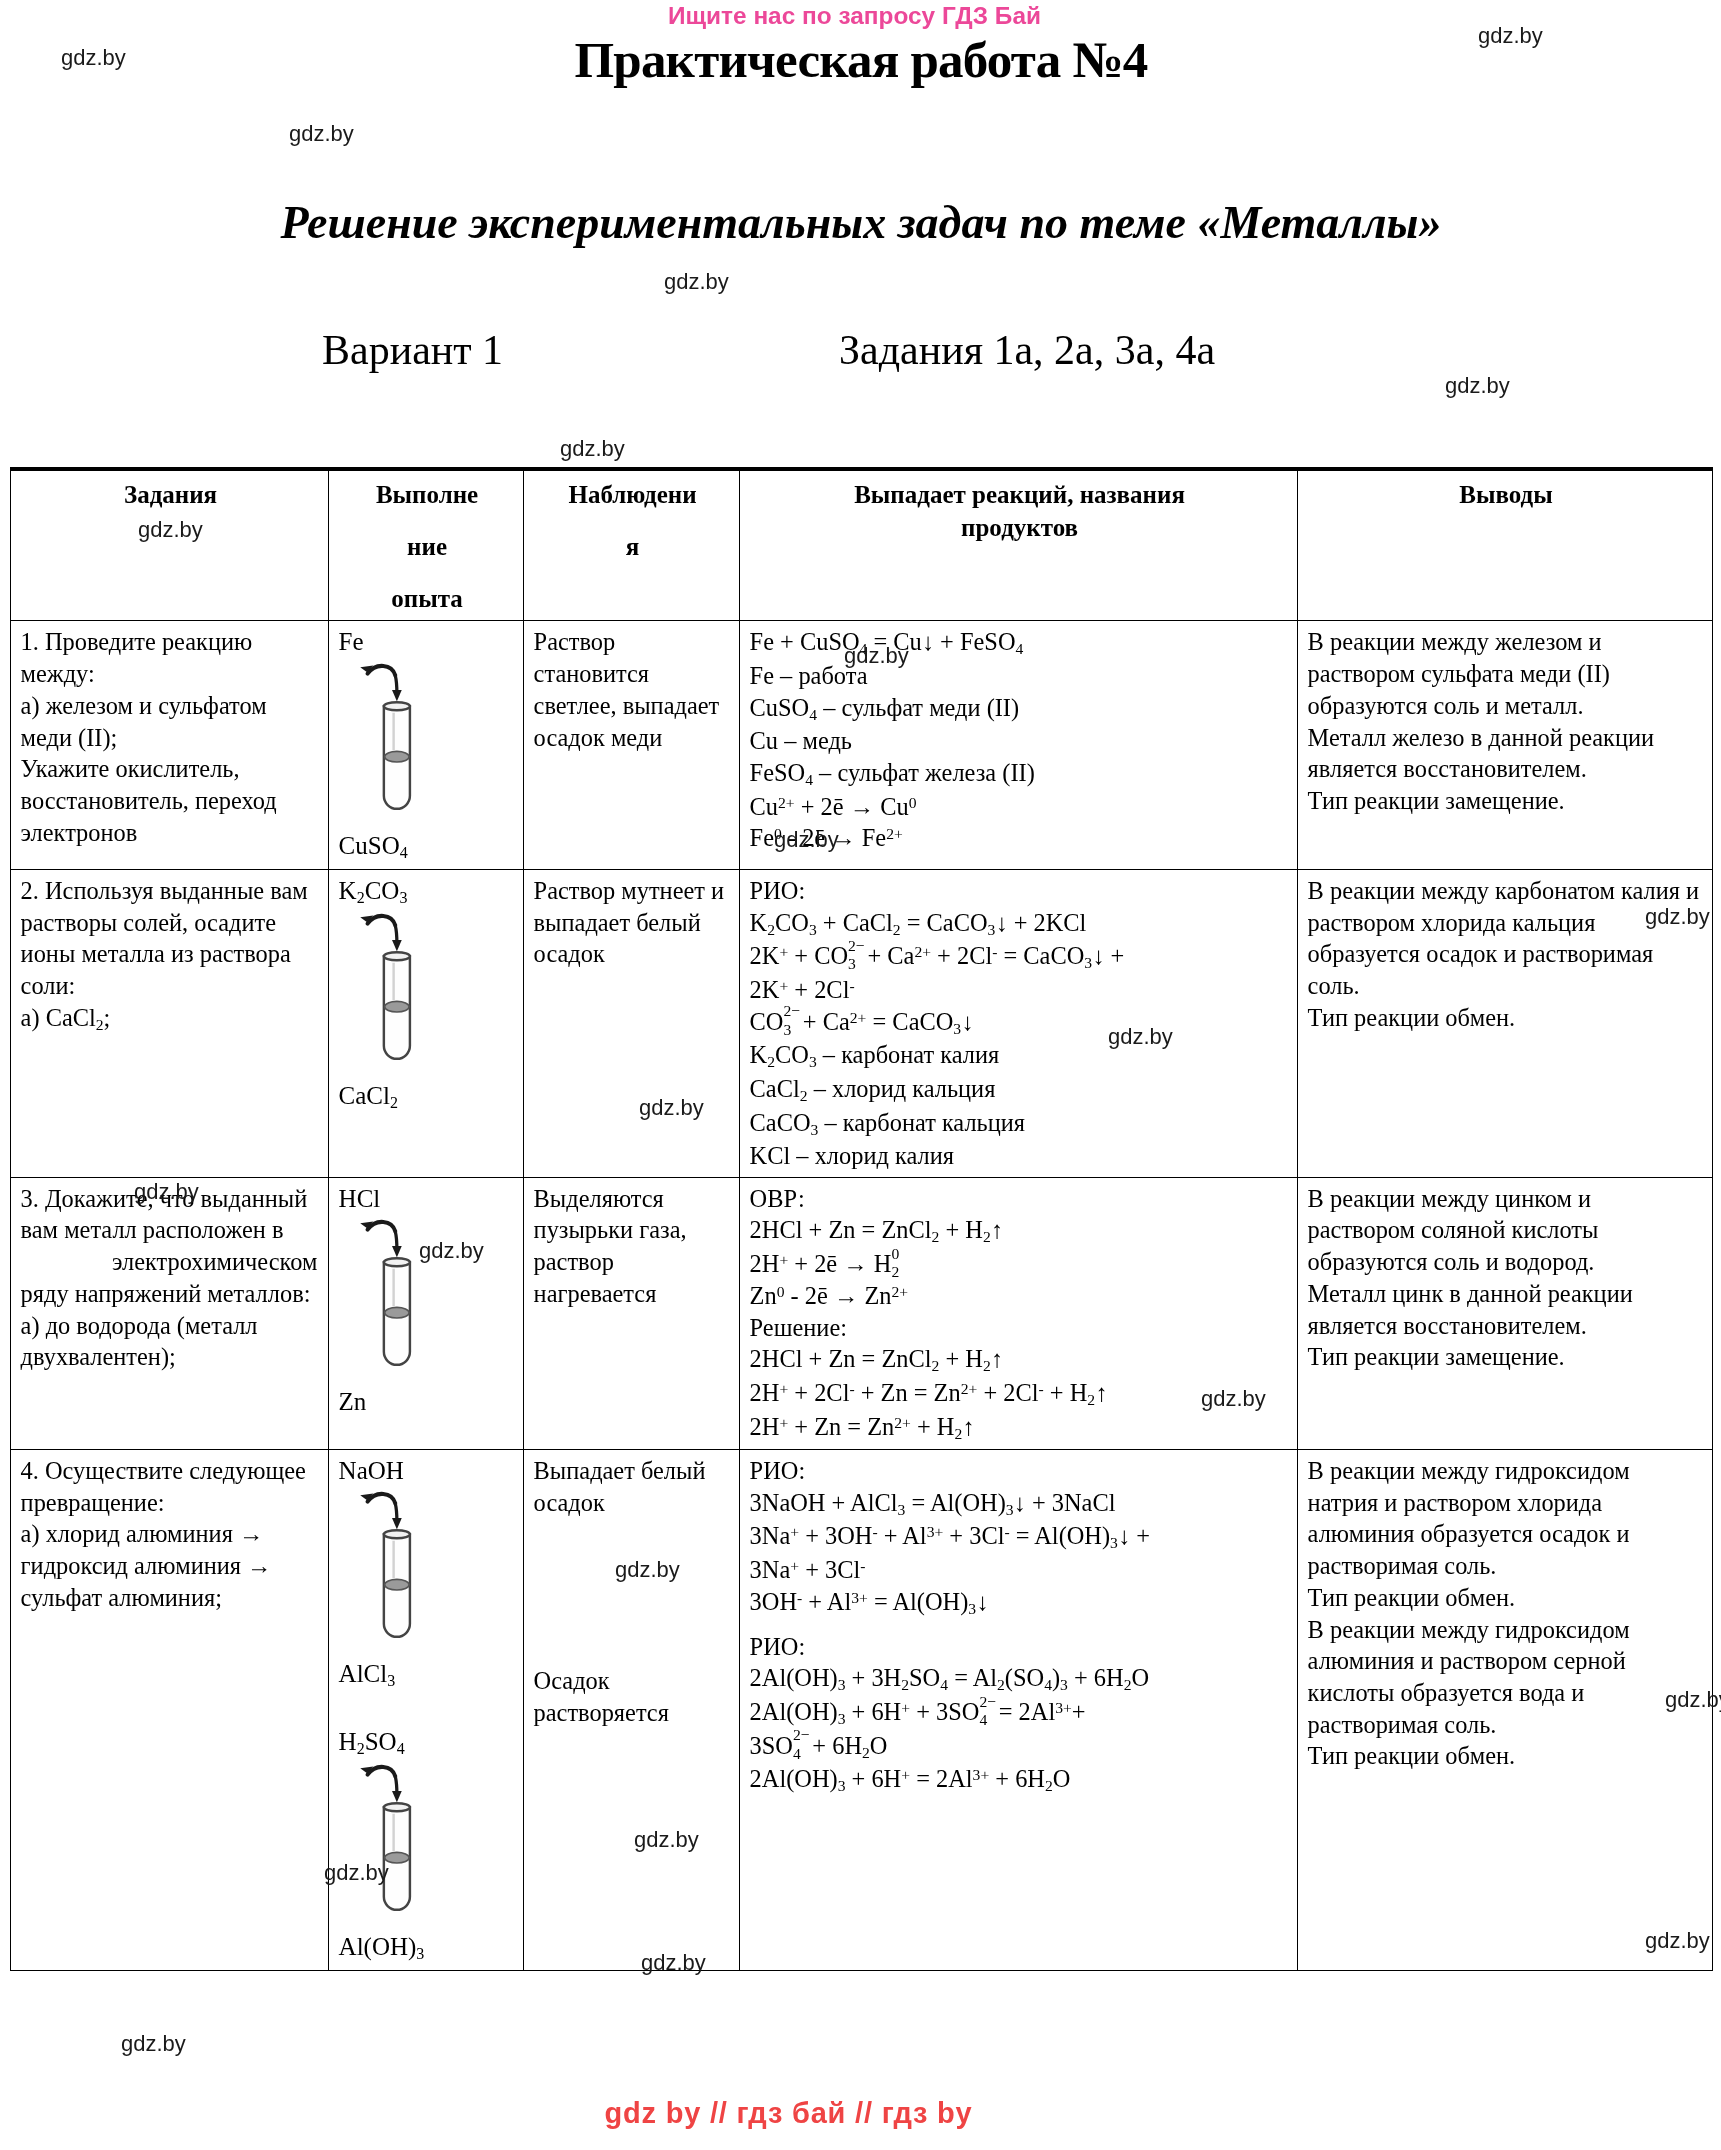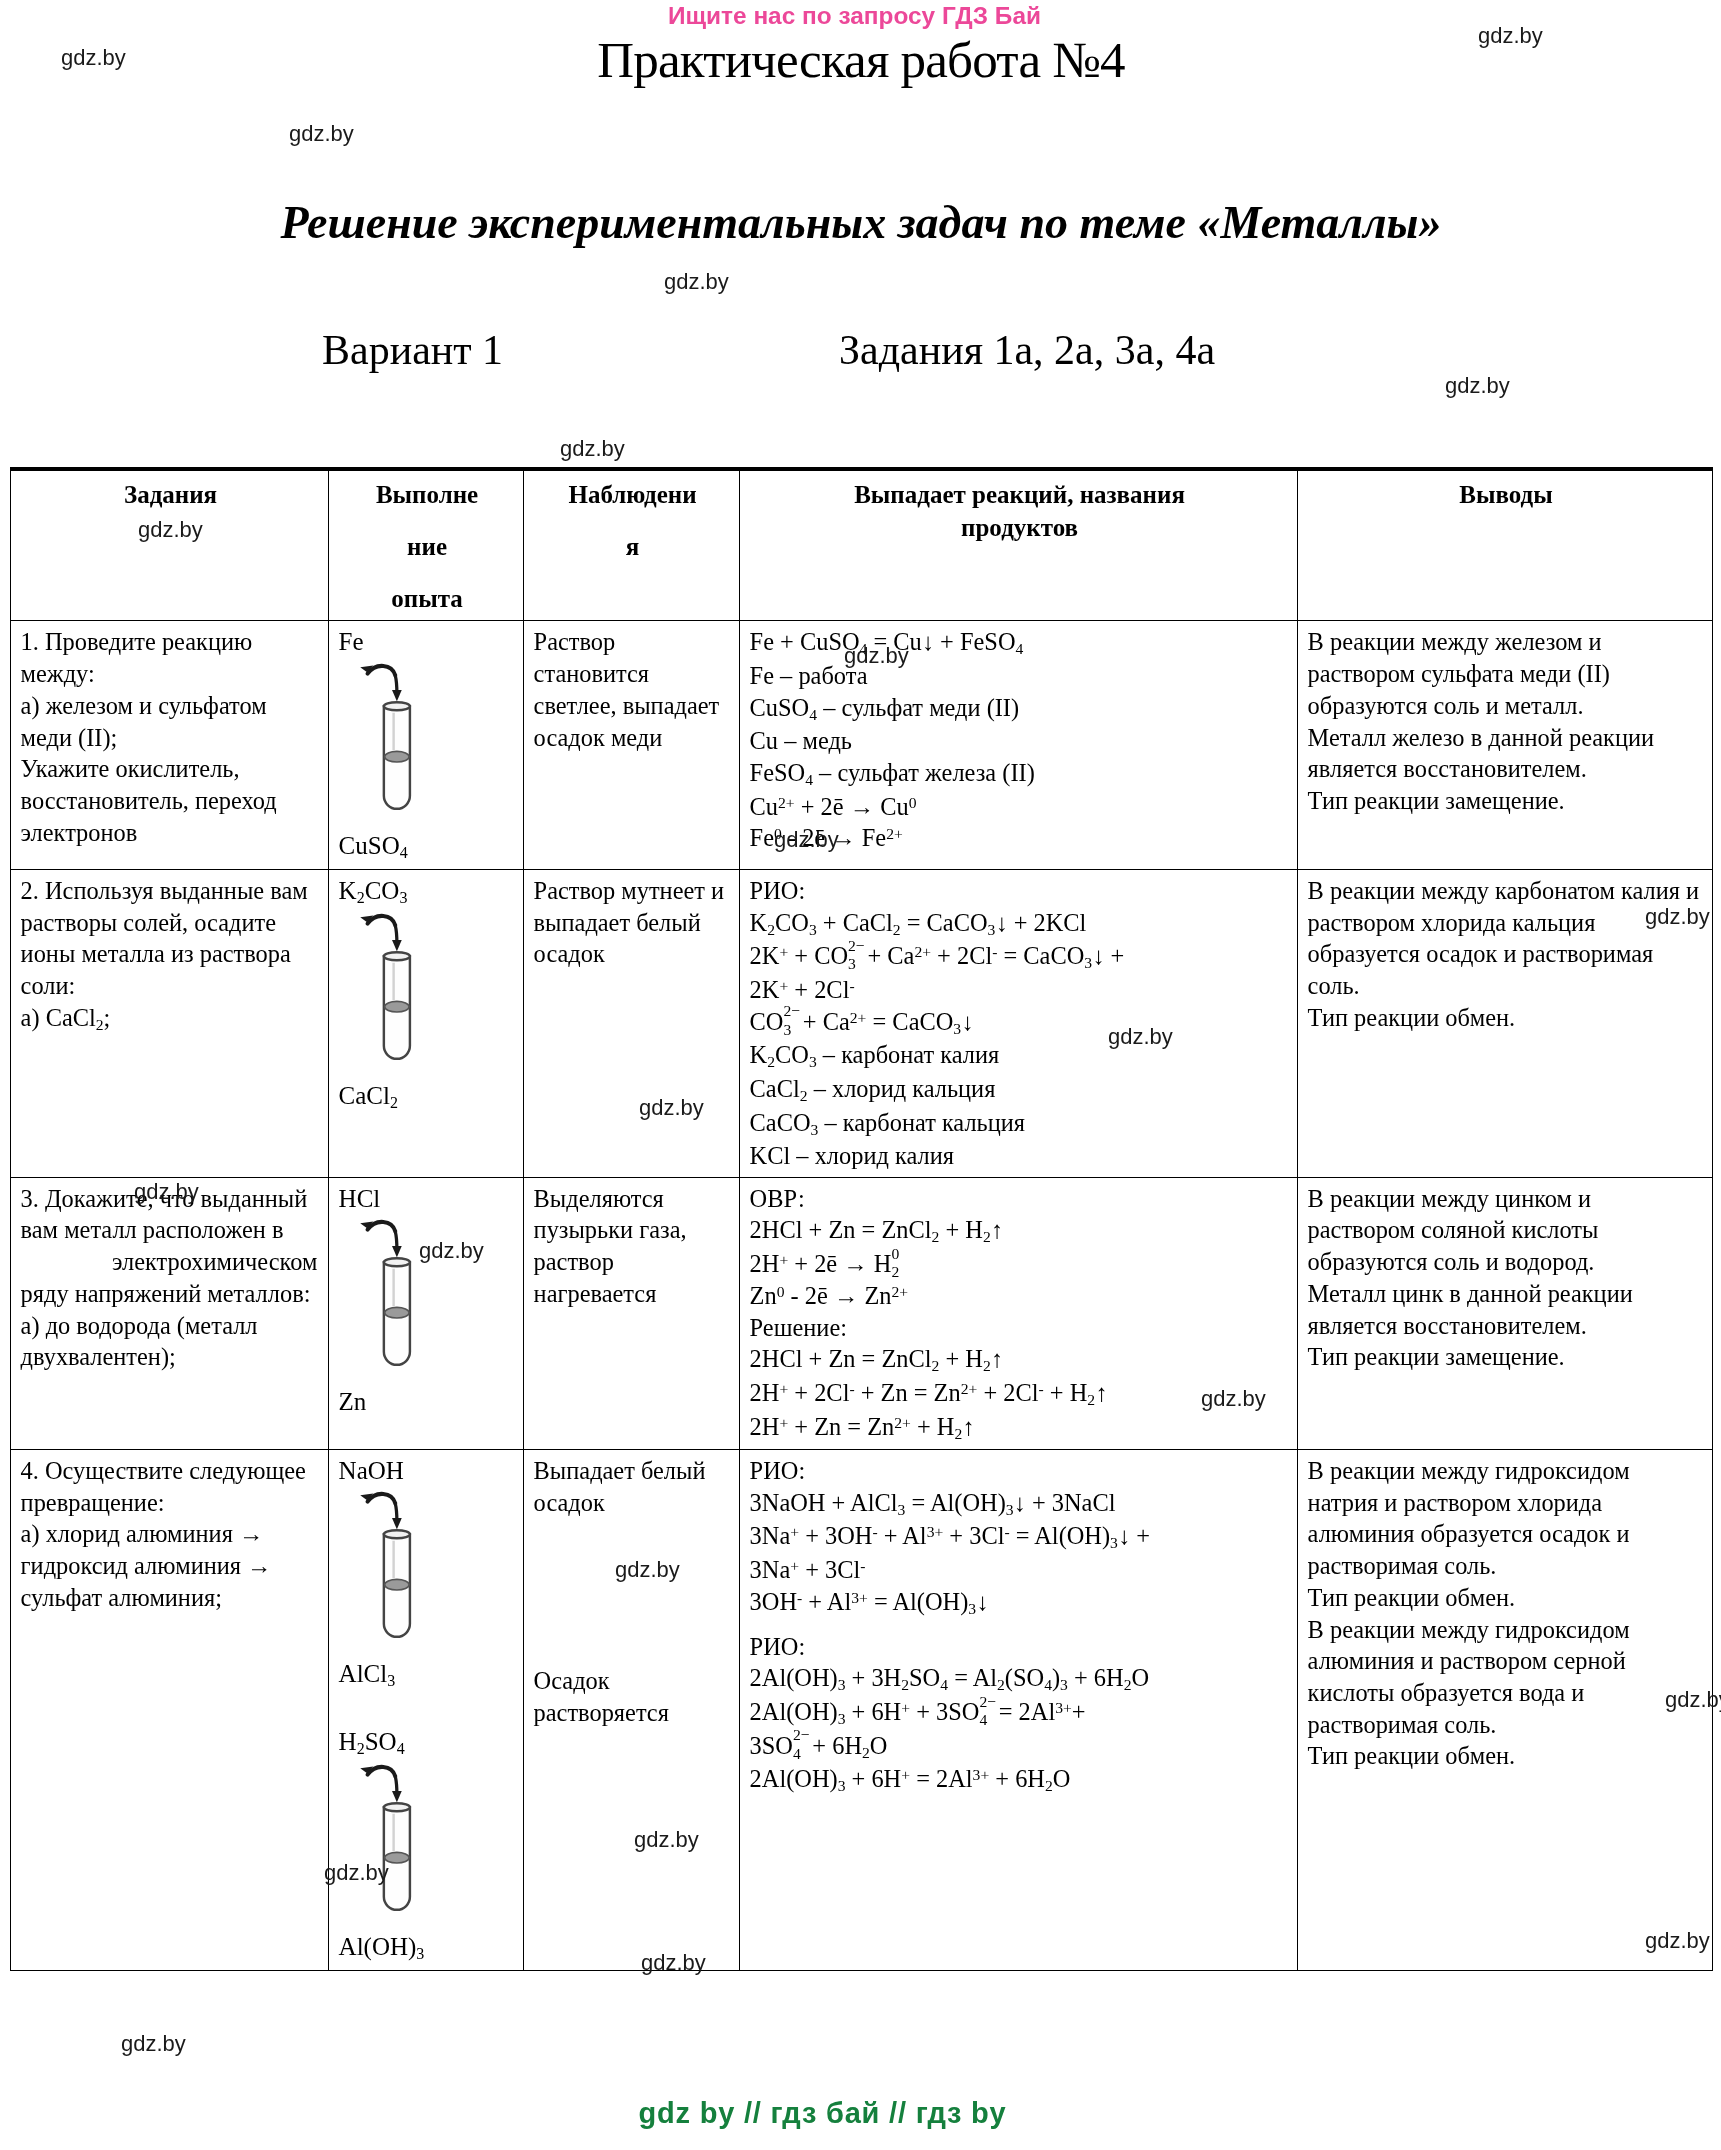--- a/index.html
+++ b/index.html
@@ -31,21 +31,21 @@
     color:#ec4899;
     white-space:nowrap;
     z-index:6;
   }
 
   
   .title-main{
     position:absolute; top:31px; left:0; width:1722px;
     text-align:center;
     font-family:"Liberation Serif", serif;
-    font-weight:normal;
+    font-weight:bold;
     font-size:51px;
     letter-spacing:-0.8px;
   }
   .title-sub{
     position:absolute; top:196px; left:0; width:1722px;
     text-align:center;
     font-weight:bold;
     font-style:italic;
     font-size:46px;
   }
@@ -120,23 +120,22 @@
   .tube{ display:block; }
 
   
   .footer{
     position:absolute;
     left:0; top:2097px; width:1577px;
     text-align:center;
     font-family:"Liberation Sans", sans-serif;
     font-weight:bold;
     font-size:29px;
-    color:#15803d;
+    color:#ef4444;
     letter-spacing:0.8px;
-    padding-left:34px;
   }
   .reagent-label{ font-size:25px; }
   .spacer{height:11.4px;}
 </style>
 </head>
 <body>
 
 <div class="page">
 
   <div class="wm-green" style="left:668px; top:1.6px;">Ищите нас по запросу ГДЗ Бай</div>

